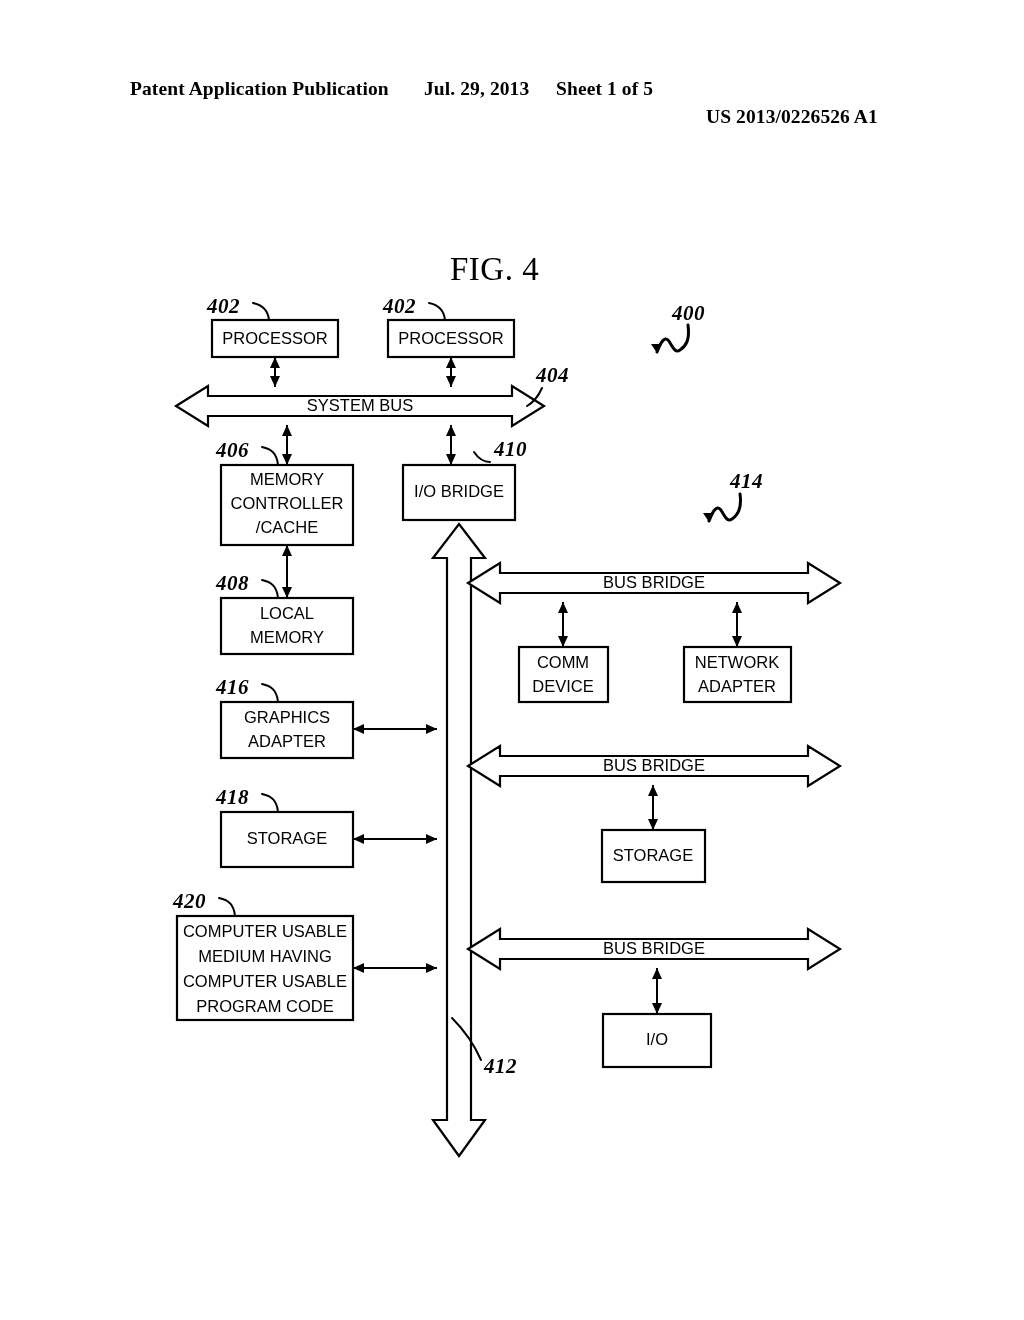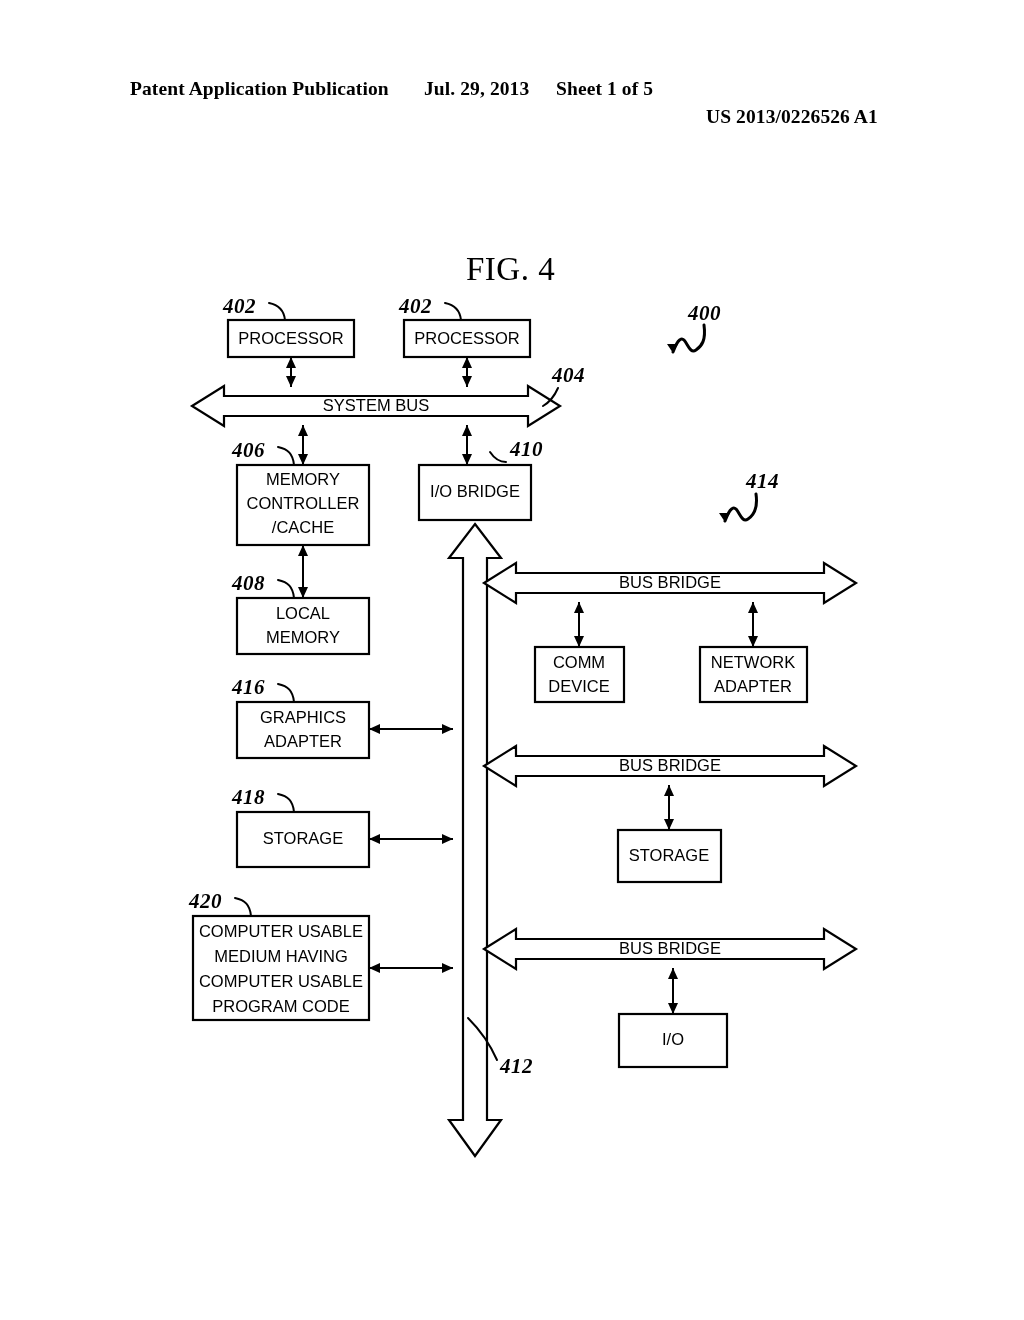--- a/index.html
+++ b/index.html
@@ -32,21 +32,21 @@
     white-space: nowrap;
   }
   #page-header .hdr-left   { position: absolute; left: 130px; top: 0; }
   #page-header .hdr-date   { position: absolute; left: 424px; top: 0; }
   #page-header .hdr-sheet  { position: absolute; left: 556px; top: 0; }
   #page-header .hdr-pubno  { position: absolute; left: 706px; top: 0; margin-top: 28px; }
 
   
   #figure-area {
     position: absolute;
-    left: 16px;
+    left: 0;
     top: 0;
     width: 893px;
     height: 1320px;
   }
   #fig-svg { display: block; }
 
   
   .fig-title {
     font-family: "Liberation Serif", serif;
     font-size: 33px;

